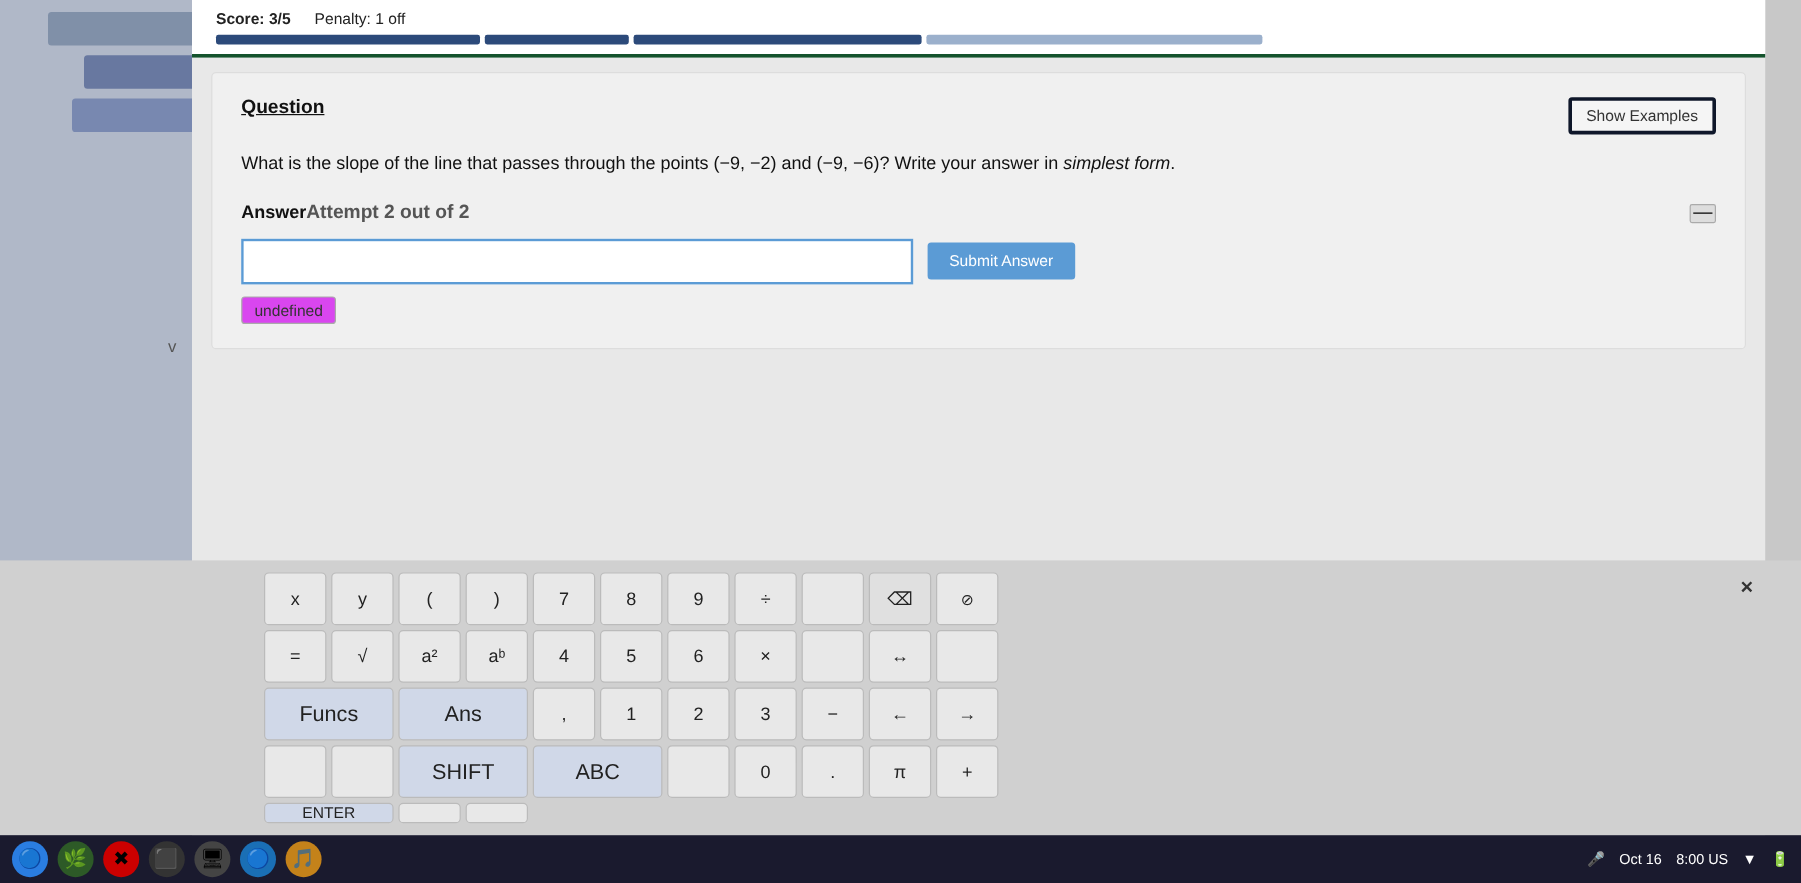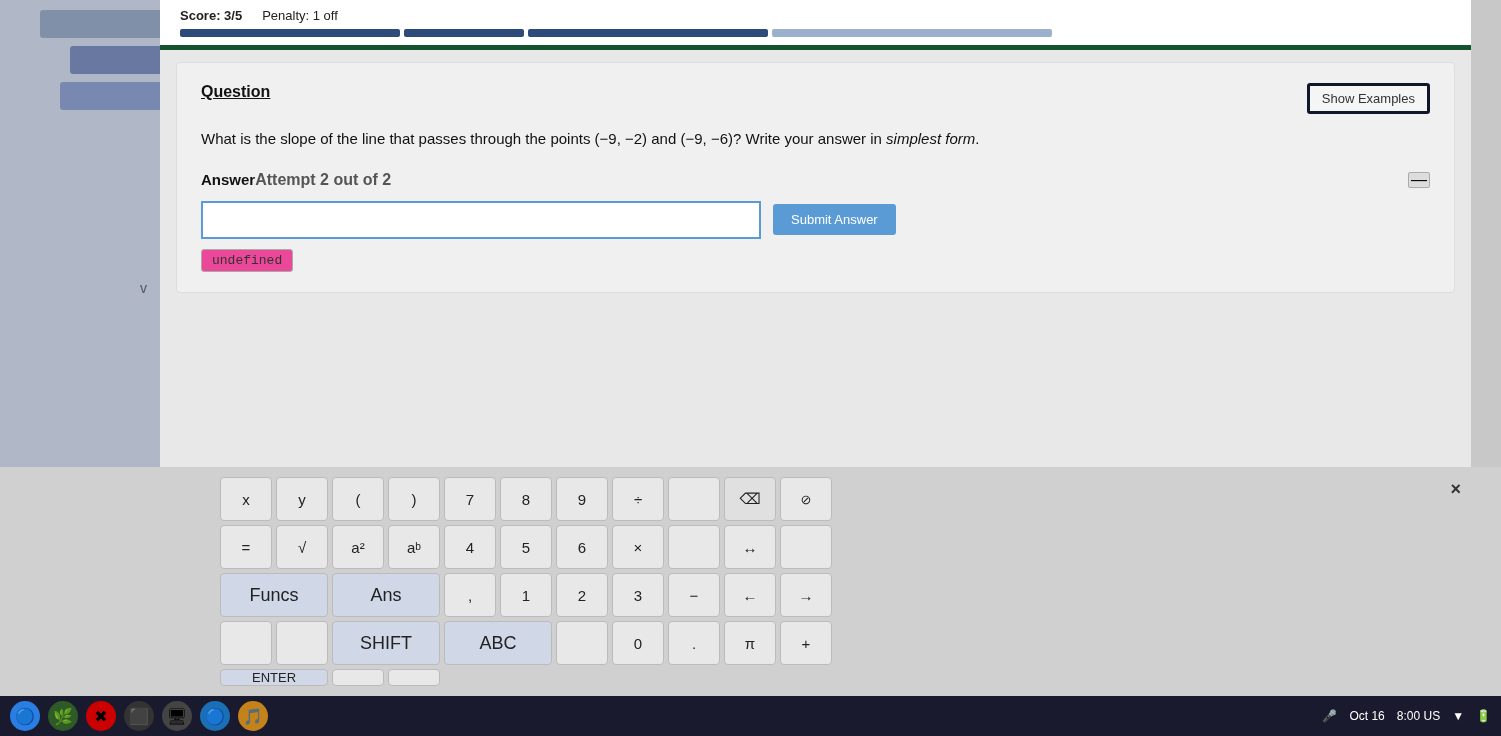--- a/index.html
+++ b/index.html
@@ -21,21 +21,21 @@
       bottom: 0;
       background: #e8e8e8;
       display: flex;
       flex-direction: column;
     }
 
     
     .score-bar-area {
       background: #fff;
       padding: 8px 20px 0 20px;
-      border-bottom: 5px solid #14532d;
+      border-bottom: 3px solid #14532d;
       text-align: right;
     }
 
     .score-info {
       display: flex;
       align-items: center;
       gap: 20px;
       font-size: 13px;
       margin-bottom: 6px;
     }
@@ -153,27 +153,26 @@
       border: none;
       padding: 8px 18px;
       font-size: 13px;
       cursor: pointer;
       border-radius: 3px;
     }
 
     .undefined-badge {
       display: inline-block;
       border: 1px solid #aaa;
-      background: #ec4899;
+      background: #d946ef;
       padding: 3px 10px;
       font-size: 13px;
       color: #333;
       border-radius: 3px;
       cursor: pointer;
-      font-family: Liberation Mono, monospace;
     }
 
     
     .keyboard-area {
       background: #d0d0d0;
       padding: 10px 20px 10px 220px;
       position: absolute;
       bottom: 40px;
       left: 0;
       right: 0;

